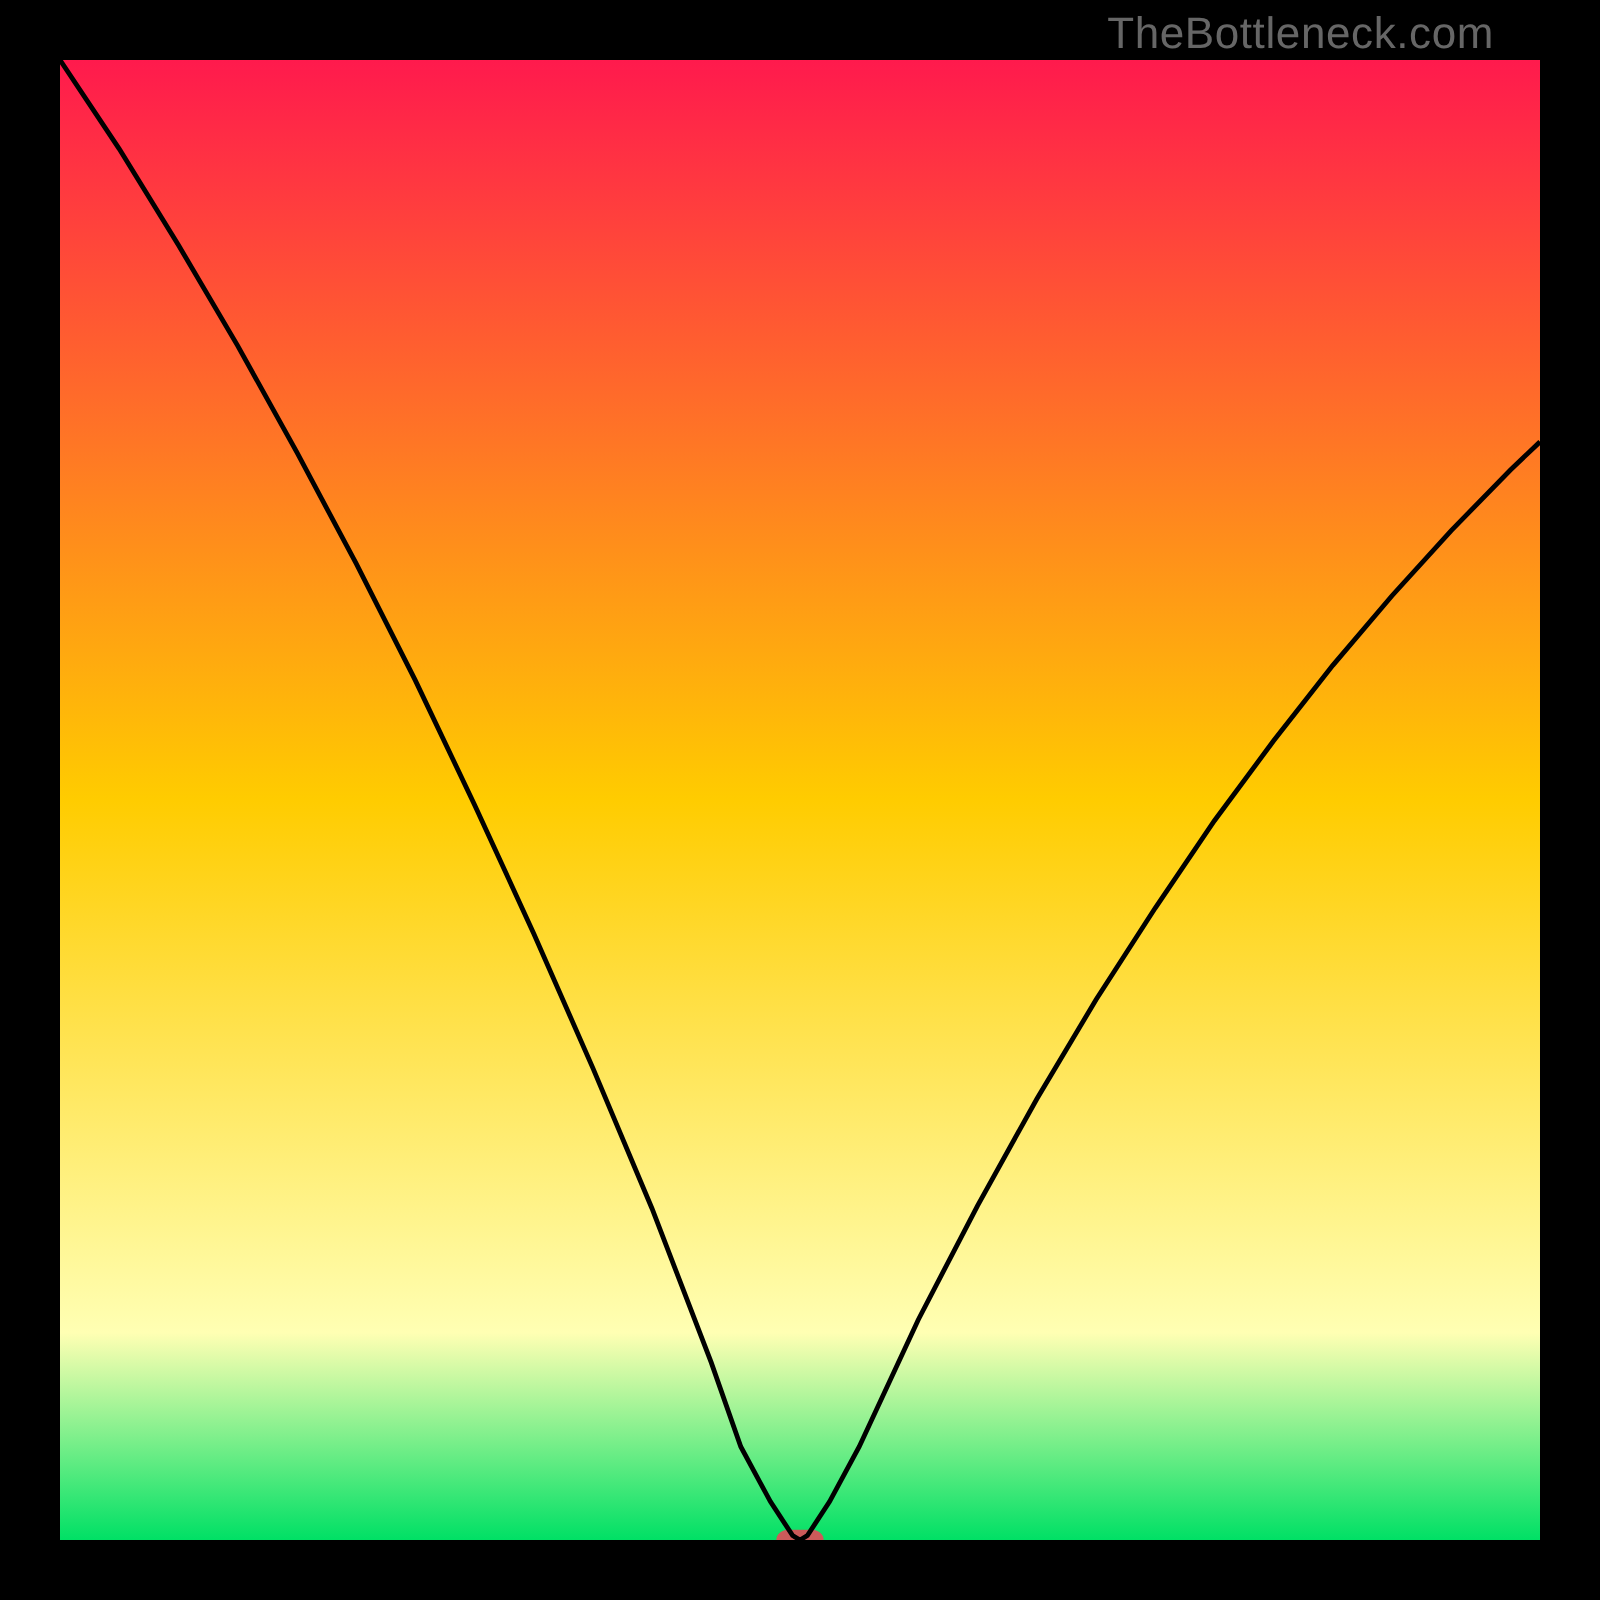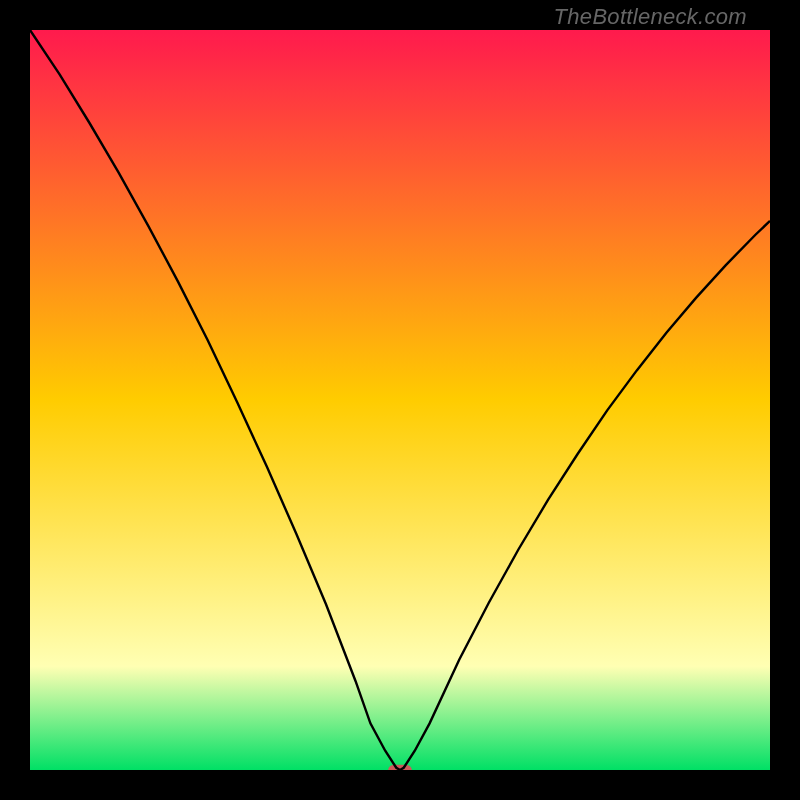--- a/index.html
+++ b/index.html
@@ -8,21 +8,20 @@
     width: 800px;
     height: 800px;
     background: #000;
     font-family: Arial, Helvetica, sans-serif;
   }
   .frame {
     position: relative;
     width: 761px;
     height: 800px;
     background: #000;
-    font-style: italic;
   }
   .watermark {
     position: absolute;
     top: 4px;
     right: 14px;
     color: #666;
     font-size: 22px;
     font-weight: 500;
     letter-spacing: 0.3px;
     z-index: 10;

